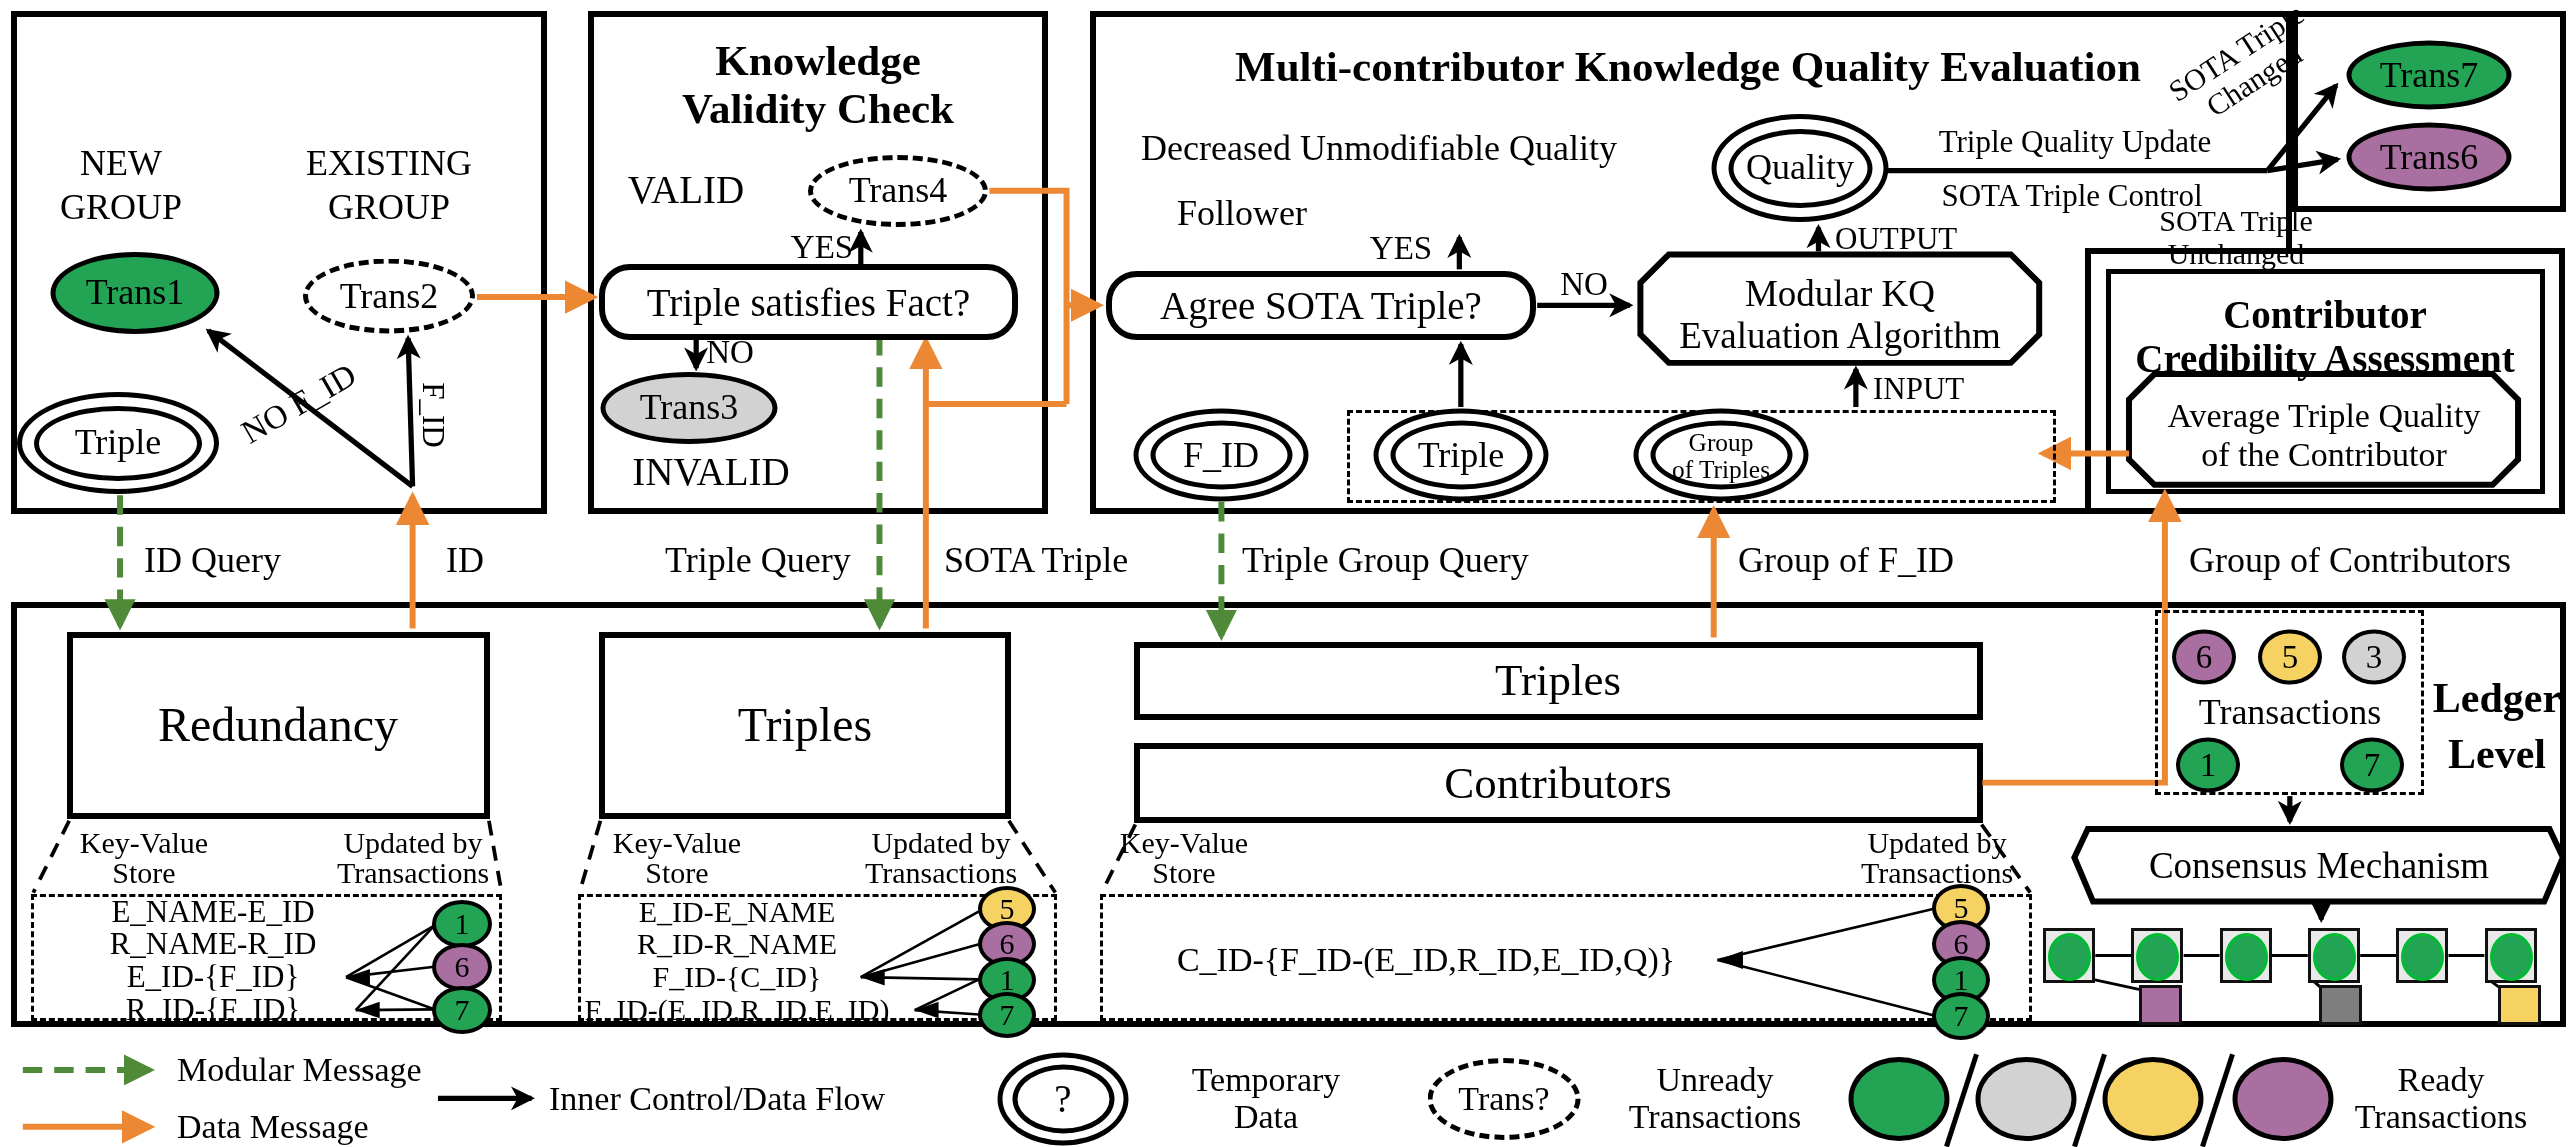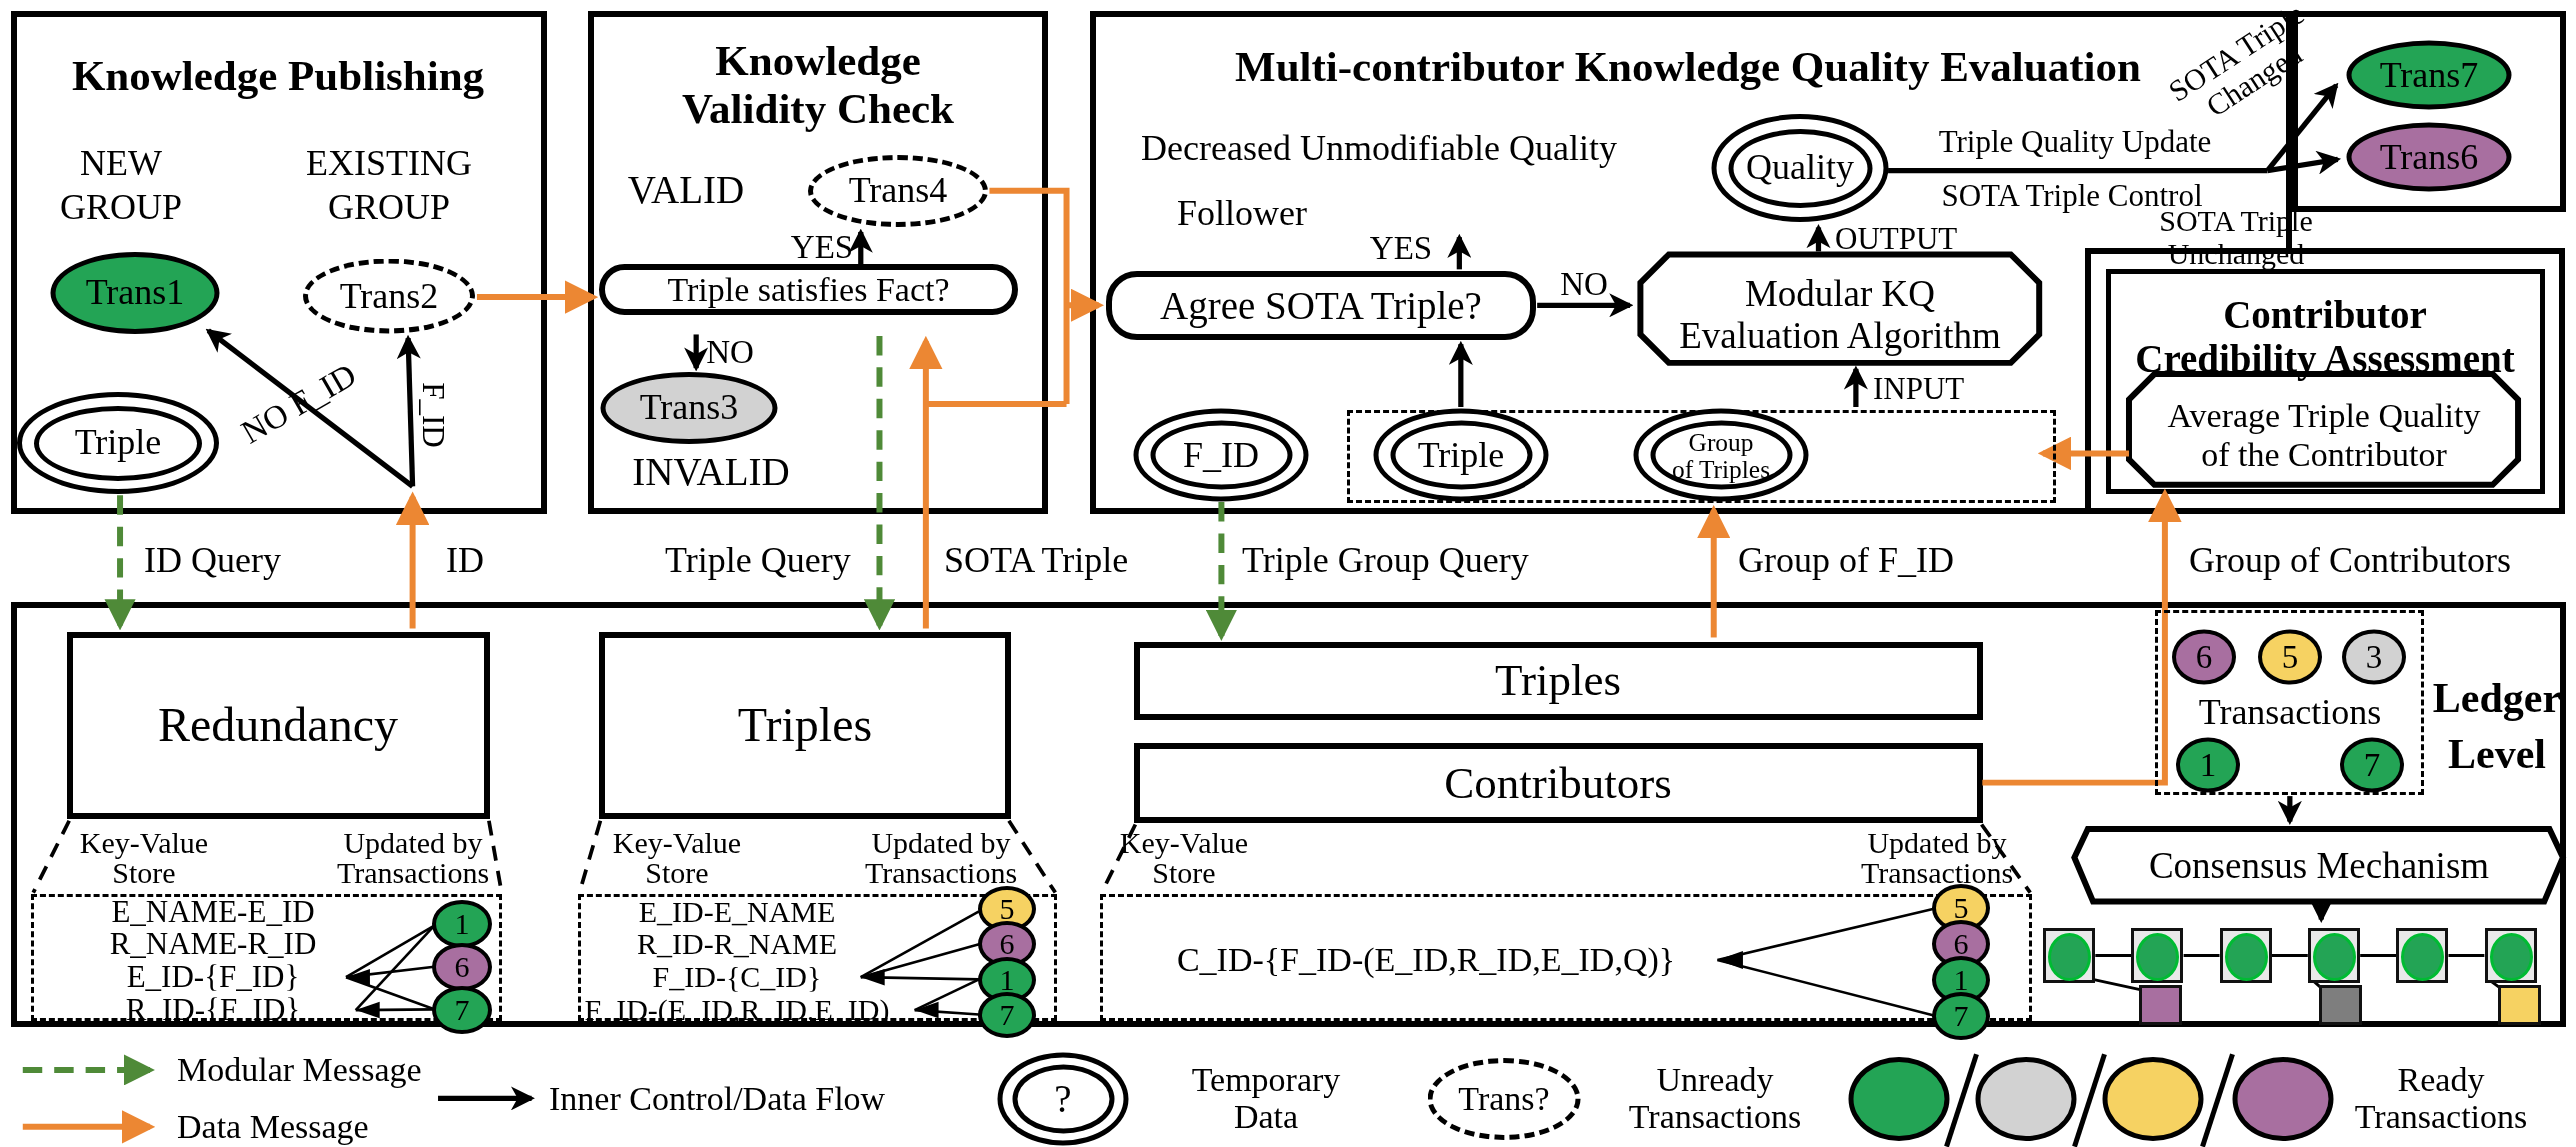--- a/index.html
+++ b/index.html
@@ -142,21 +142,20 @@
         <path d="M3324,1308 L3346,1324"></path>
     </g>
   </svg>
 
   <div class="dash" style="left:1347px;top:410px;width:709px;height:93px"></div>
   <div class="dash" style="left:31px;top:894px;width:471px;height:127px"></div>
   <div class="dash" style="left:578px;top:894px;width:479px;height:127px"></div>
   <div class="dash" style="left:1100px;top:894px;width:932px;height:127px"></div>
   <div class="dash" style="left:2155px;top:610px;width:269px;height:185px"></div>
 
-  <div class="c b" style="left:278px;top:75px;font-size:43px">Knowledge Publishing</div>
   <div class="c" style="left:121px;top:163px;font-size:36px">NEW</div>
   <div class="c" style="left:121px;top:207px;font-size:36px">GROUP</div>
   <div class="c" style="left:389px;top:163px;font-size:36px">EXISTING</div>
   <div class="c" style="left:389px;top:207px;font-size:36px">GROUP</div>
   <div class="el" style="left:135px;top:293px;width:169px;height:82px;background:#23A455;font-size:36px">
       <span>Trans1</span>
     </div>
   <div class="el del" style="left:389px;top:296px;width:172px;height:75px;font-size:36px">
       <span>Trans2</span>
     </div>
@@ -168,21 +167,21 @@
   <div class="c" style="left:299px;top:404px;font-size:33px;transform:translate(-50%,-50%) rotate(-30deg)">NO F_ID</div>
   <div class="c" style="left:433px;top:415px;font-size:31px;transform:translate(-50%,-50%) rotate(90deg)">F_ID</div>
 
   <div class="c b" style="left:818px;top:60px;font-size:43px">Knowledge</div>
   <div class="c b" style="left:818px;top:108px;font-size:43px">Validity Check</div>
   <div class="c" style="left:686px;top:189px;font-size:39px">VALID</div>
   <div class="el del" style="left:898px;top:191px;width:180px;height:72px;font-size:36px">
       <span>Trans4</span>
     </div>
   <div class="c" style="left:822px;top:247px;font-size:33px">YES</div>
-  <div class="rb" style="left:599px;top:264px;width:419px;height:51px;font-size:34px">
+  <div class="rb" style="left:599px;top:264px;width:419px;height:76px;font-size:39px">
       <span>Triple satisfies Fact?</span>
     </div>
   <div class="c" style="left:730px;top:352px;font-size:33px">NO</div>
   <div class="el" style="left:689px;top:408px;width:177px;height:72px;background:#D2D2D2;font-size:36px">
       <span>Trans3</span>
     </div>
   <div class="c" style="left:711px;top:471px;font-size:39px">INVALID</div>
 
   <div class="c b" style="left:1688px;top:66px;font-size:43px">Multi-contributor Knowledge Quality Evaluation</div>
   <div class="c" style="left:1379px;top:148px;font-size:36px">Decreased Unmodifiable Quality</div>

